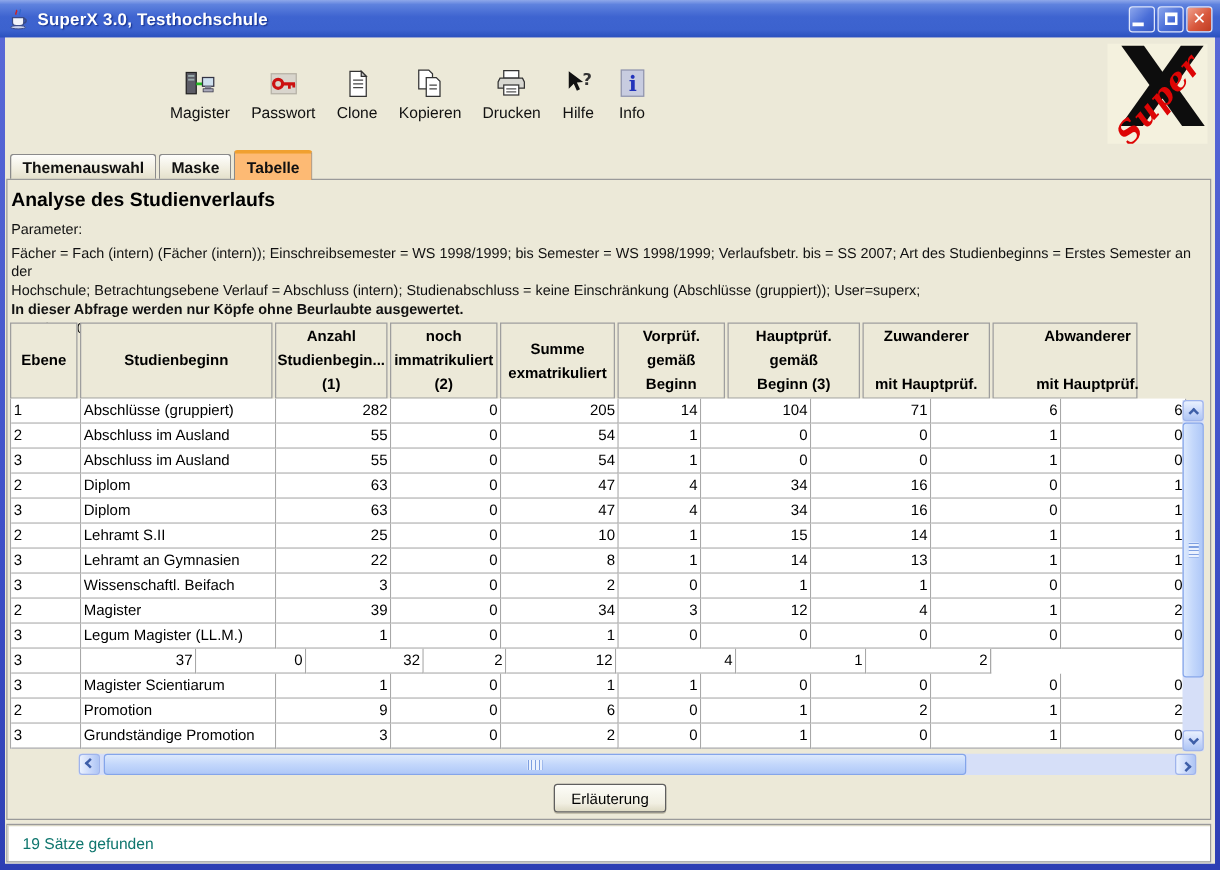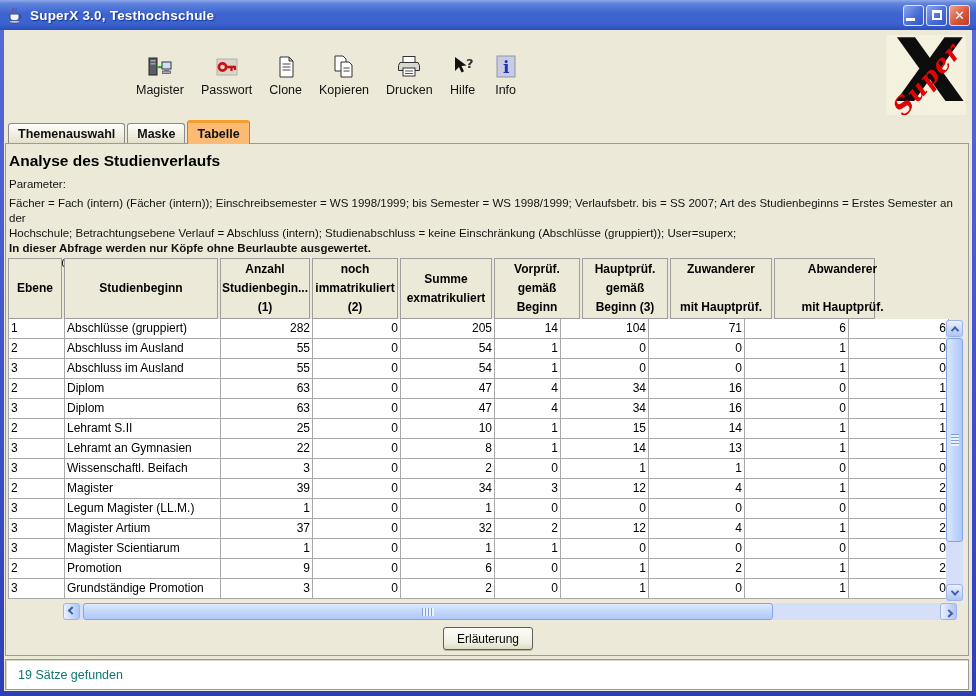--- a/index.html
+++ b/index.html
@@ -230,31 +230,31 @@
           </div>
           <div class="th" style="width: 92px;">
             <div class="th-line">Summe</div>
             <div class="th-line">exmatrikuliert</div>
           </div>
           <div class="th" style="width: 86px;">
             <div class="th-line">Vorprüf.</div>
             <div class="th-line">gemäß</div>
             <div class="th-line">Beginn</div>
           </div>
-          <div class="th" style="width: 86px;">
+          <div class="th" style="width: 106px;">
             <div class="th-line">Hauptprüf.</div>
             <div class="th-line">gemäß</div>
             <div class="th-line">Beginn (3)</div>
           </div>
           <div class="th" style="width: 102px;">
             <div class="th-line">Zuwanderer</div>
             <div class="th-line"></div>
             <div class="th-line">mit Hauptprüf.</div>
           </div>
-          <div class="th" style="width: 101px; padding-left: 36px;">
+          <div class="th" style="width: 116px; padding-left: 36px;">
             <div class="th-line">Abwanderer</div>
             <div class="th-line"></div>
             <div class="th-line">mit Hauptprüf.</div>
           </div>
         </div>
       <div class="tbody">
           <div class="tr">
             <div class="td l" style="width: 56px;">1</div>
             <div class="td l" style="width: 156px;">Abschlüsse (gruppiert)</div>
             <div class="td r" style="width: 92px;">282</div>
@@ -369,21 +369,20 @@
             <div class="td r" style="width: 88px;">0</div>
             <div class="td r" style="width: 94px;">1</div>
             <div class="td r" style="width: 66px;">0</div>
             <div class="td r" style="width: 88px;">0</div>
             <div class="td r" style="width: 96px;">0</div>
             <div class="td r" style="width: 104px;">0</div>
             <div class="td r" style="width: 100px;">0</div>
           </div>
           <div class="tr">
             <div class="td l" style="width: 56px;">3</div>
-            <div class="td l" style="width: 156px;">Magister Artium</div>
             <div class="td r" style="width: 92px;">37</div>
             <div class="td r" style="width: 88px;">0</div>
             <div class="td r" style="width: 94px;">32</div>
             <div class="td r" style="width: 66px;">2</div>
             <div class="td r" style="width: 88px;">12</div>
             <div class="td r" style="width: 96px;">4</div>
             <div class="td r" style="width: 104px;">1</div>
             <div class="td r" style="width: 100px;">2</div>
           </div>
           <div class="tr">

